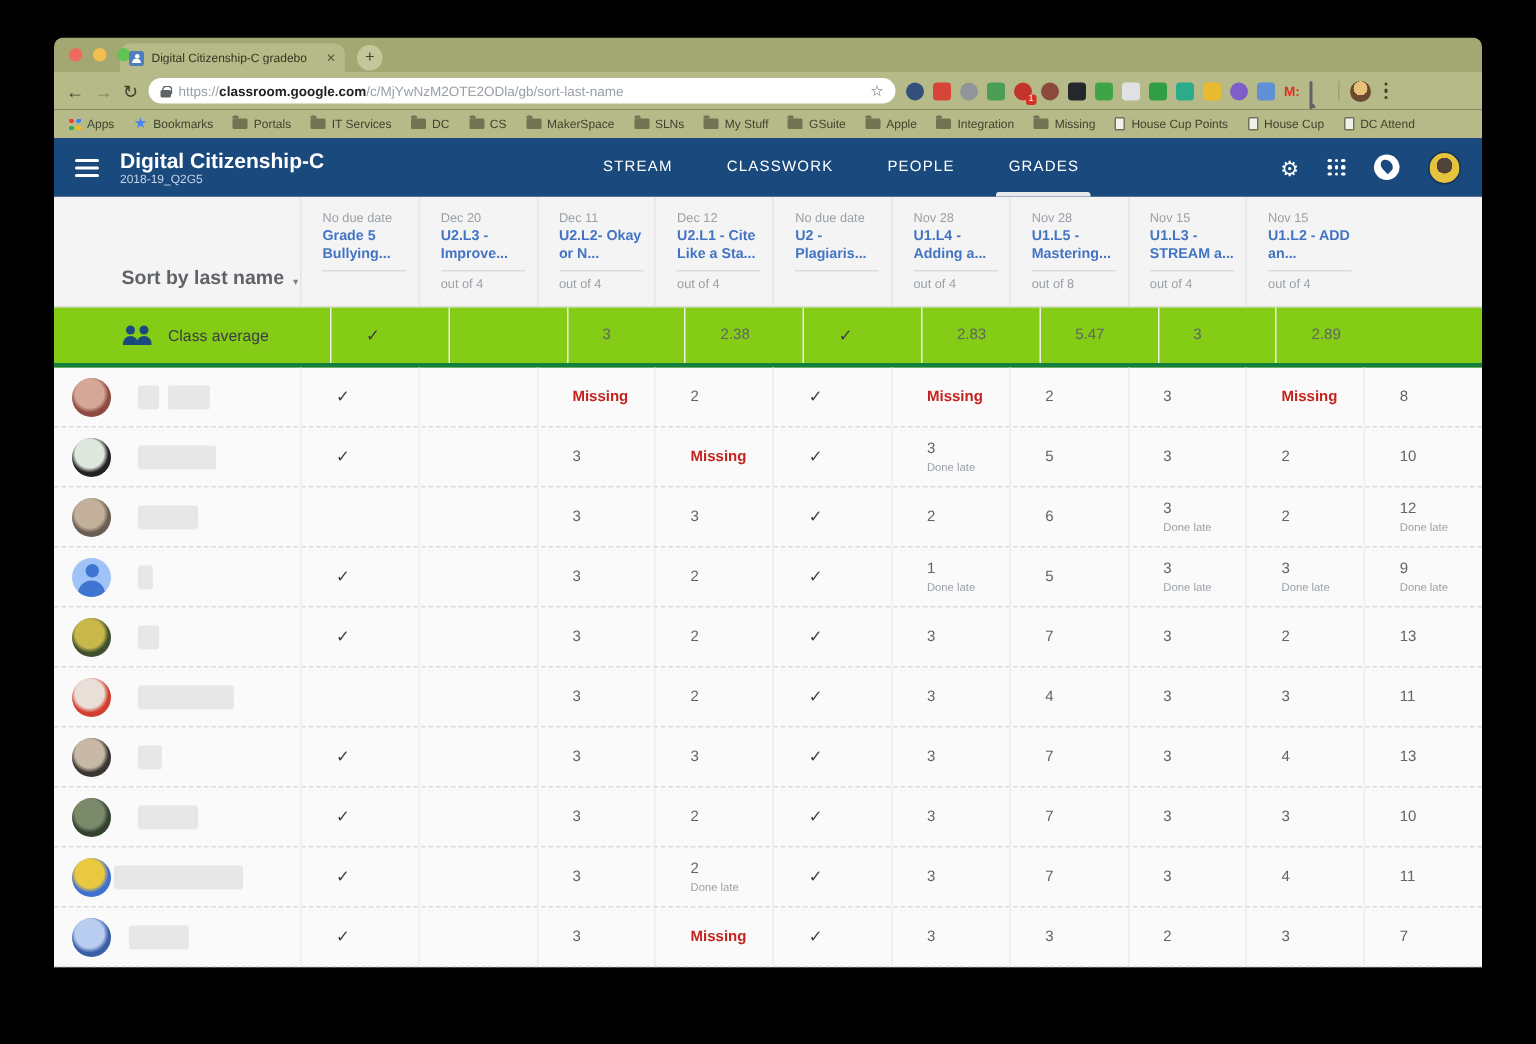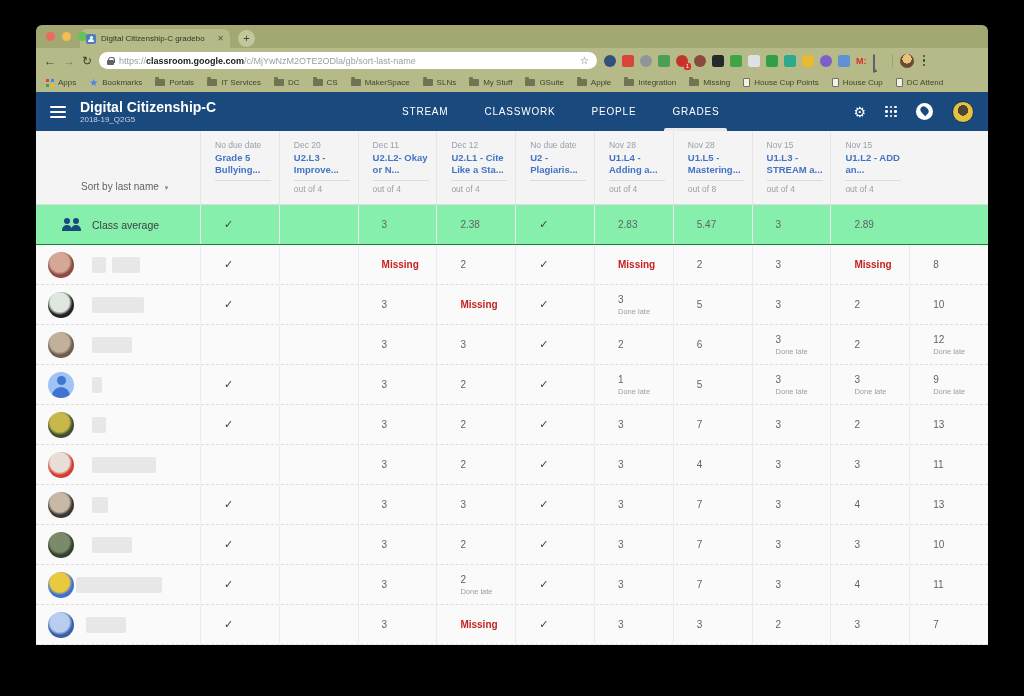--- a/index.html
+++ b/index.html
@@ -78,27 +78,27 @@
   
   .gradebook { flex:1; background:#fafafa; color:#5f6368; overflow:hidden; }
   .grid { display:grid; grid-template-columns:164px repeat(10, 78.8px); width:952px; }
   .ghead { height:74px; background:#f4f4f4; border-bottom:1px solid #ddd; }
   .ghead .hcell { border-left:1px solid #e6e6e6; padding:9px 6px 0 14px; overflow:hidden; }
   .hdate { font-size:8.5px; color:#9aa0a6; margin-bottom:2px; white-space:nowrap; }
   .htitle { font-size:9.5px; font-weight:bold; color:#4374c4; line-height:1.3; width:56px; white-space:normal; }
   .hline { width:56px; height:0; border-bottom:1px solid #dcdcdc; margin:3px 0 3px; }
   .houtof { font-size:8.5px; color:#9aa0a6; white-space:nowrap; }
   .sortcell { display:flex; align-items:flex-end; padding:0 0 12px 45px; }
-  .sortlabel { font-size:10px; color:#5f6368; white-space:nowrap; }
+  .sortlabel { font-size:13px; color:#5f6368; white-space:nowrap;font-weight:bold; }
   .sortchev { font-size:7px; color:#80868b; margin-left:6px; }
 
   .row { height:40px; align-items:center; }
   .row .cell { border-left:1px solid #ececec; height:100%; display:flex; flex-direction:column; justify-content:center; padding-left:23px; }
   .row { border-bottom:1px dashed #dcdcdc; }
-  .row.avg { border-bottom:1px solid #15803d; background:#86efac; }
+  .row.avg { border-bottom:3px solid #15803d; background:#84cc16;padding-left:20px; }
   .val { font-size:10px; color:#5f6368; line-height:1.2; }
   .val.missing { color:#c5221f; font-weight:bold; }
   .chk { font-size:11px; color:#3c4043; }
   .note { font-size:7.5px; color:#9aa0a6; margin-top:1px; }
   .namecell { display:flex; align-items:center; height:100%; position:relative; padding-left:12px; }
   .avatar { width:26px; height:26px; border-radius:50%; flex:none; }
   .avatar.default { position:relative; overflow:hidden; }
   .avatar.default:before { content:""; position:absolute; left:8.5px; top:4.5px; width:9px; height:9px; border-radius:50%; background:var(--fg); }
   .avatar.default:after { content:""; position:absolute; left:4px; top:15px; width:18px; height:12px; border-radius:9px 9px 0 0; background:var(--fg); }
   .nameblock { position:absolute; top:12px; height:16px; background:#e7e7e7; border-radius:2px; }

